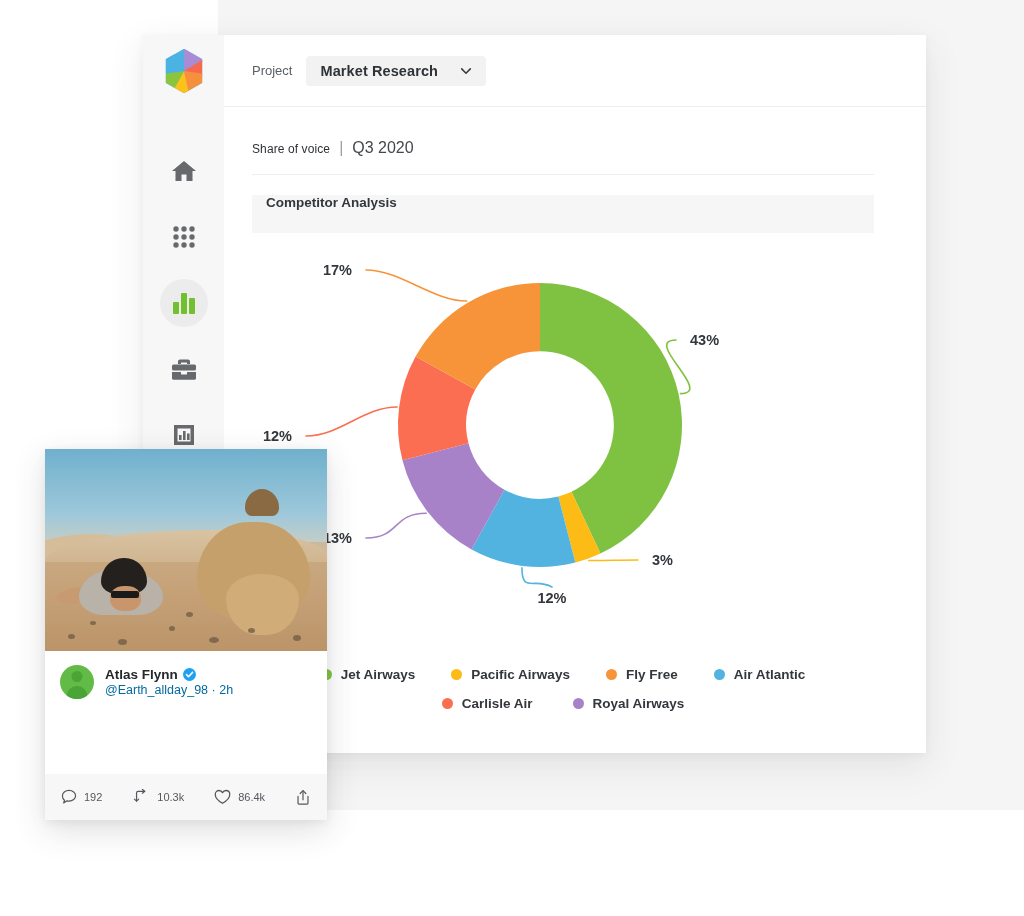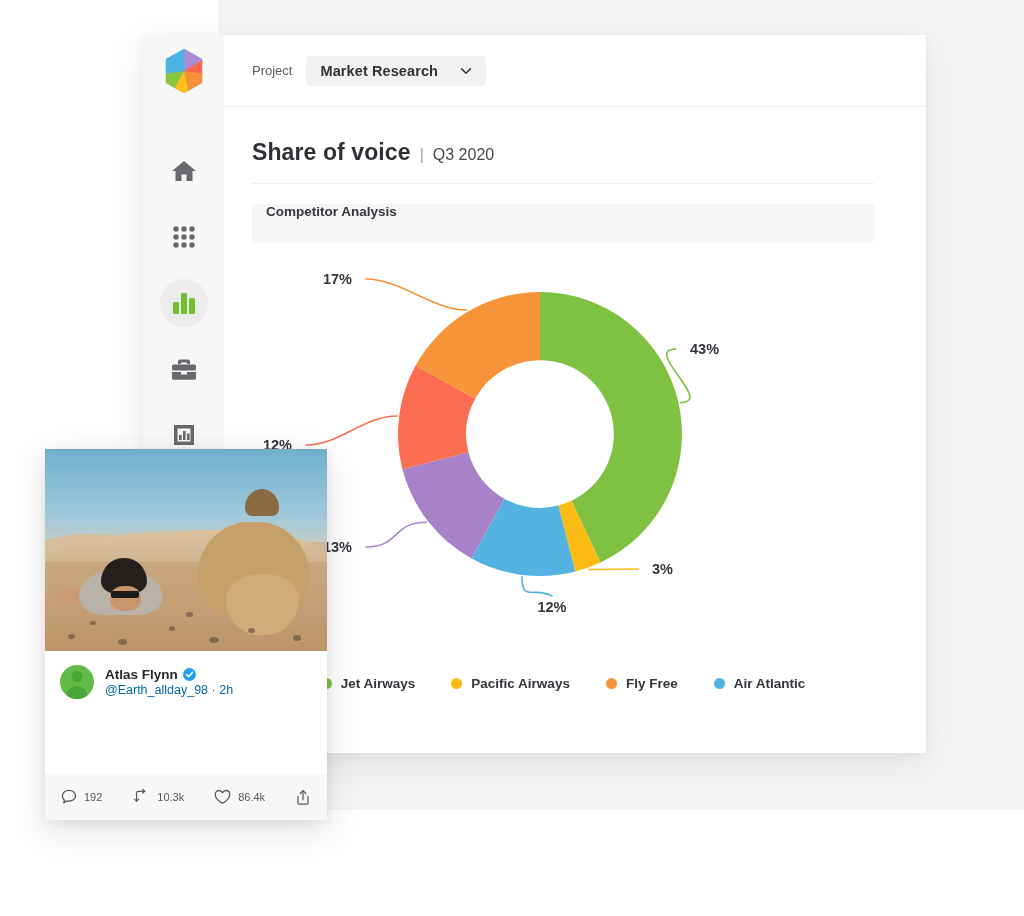--- a/index.html
+++ b/index.html
@@ -65,21 +65,21 @@
     cursor: pointer;
   }
   .project-select .val { font-size: 14.5px; font-weight: bold; color: #2f3337; letter-spacing:.1px;}
   .chev { width: 12px; height: 12px; }
 
   .content { flex: 1; padding: 32px 52px 0 28px; min-width:0; }
   .page-head {
     display: flex; align-items: baseline; gap: 9px;
     padding-bottom: 17px; border-bottom: 1px solid #eeeeee;
   }
-  .page-head .h1 { font-size: 23px; font-weight: bold; color: #2d3136; letter-spacing:.1px;}
+  .page-head .h1 { font-size: 12px; font-weight: normal; color: #2d3136; letter-spacing:.1px;}
   .page-head .sep { font-size: 16px; color: #9aa0a6; font-weight: 300; }
   .page-head .sub { font-size: 16px; color: #44484d; }
 
   .panel-head {
     margin-top: 20px;
     background: #f6f6f7;
     height: 38px; display: flex; align-items: flex-start; padding-left: 14px;
   }
   .panel-head .t { font-size: 13.5px; font-weight: bold; color: #33373c; }
 
@@ -316,20 +316,30 @@
               </div>
               <div class="legend-item">
                 <span class="dot" style="background: rgb(247, 148, 57);"></span>
                 <span class="lbl">Fly Free</span>
               </div>
               <div class="legend-item">
                 <span class="dot" style="background: rgb(82, 179, 224);"></span>
                 <span class="lbl">Air Atlantic</span>
               </div>
             </div>
+          <div class="legend-row row2" id="legend-row-2">
+              <div class="legend-item">
+                <span class="dot" style="background: rgb(251, 110, 82);"></span>
+                <span class="lbl">Carlisle Air</span>
+              </div>
+              <div class="legend-item">
+                <span class="dot" style="background: rgb(167, 130, 201);"></span>
+                <span class="lbl">Royal Airways</span>
+              </div>
+            </div>
         </div>
 
       </div>
     </div>
   </div>
 
   <div class="tweet-card">
 
     <div class="tweet-photo">
       <div class="ph-sky"></div>

